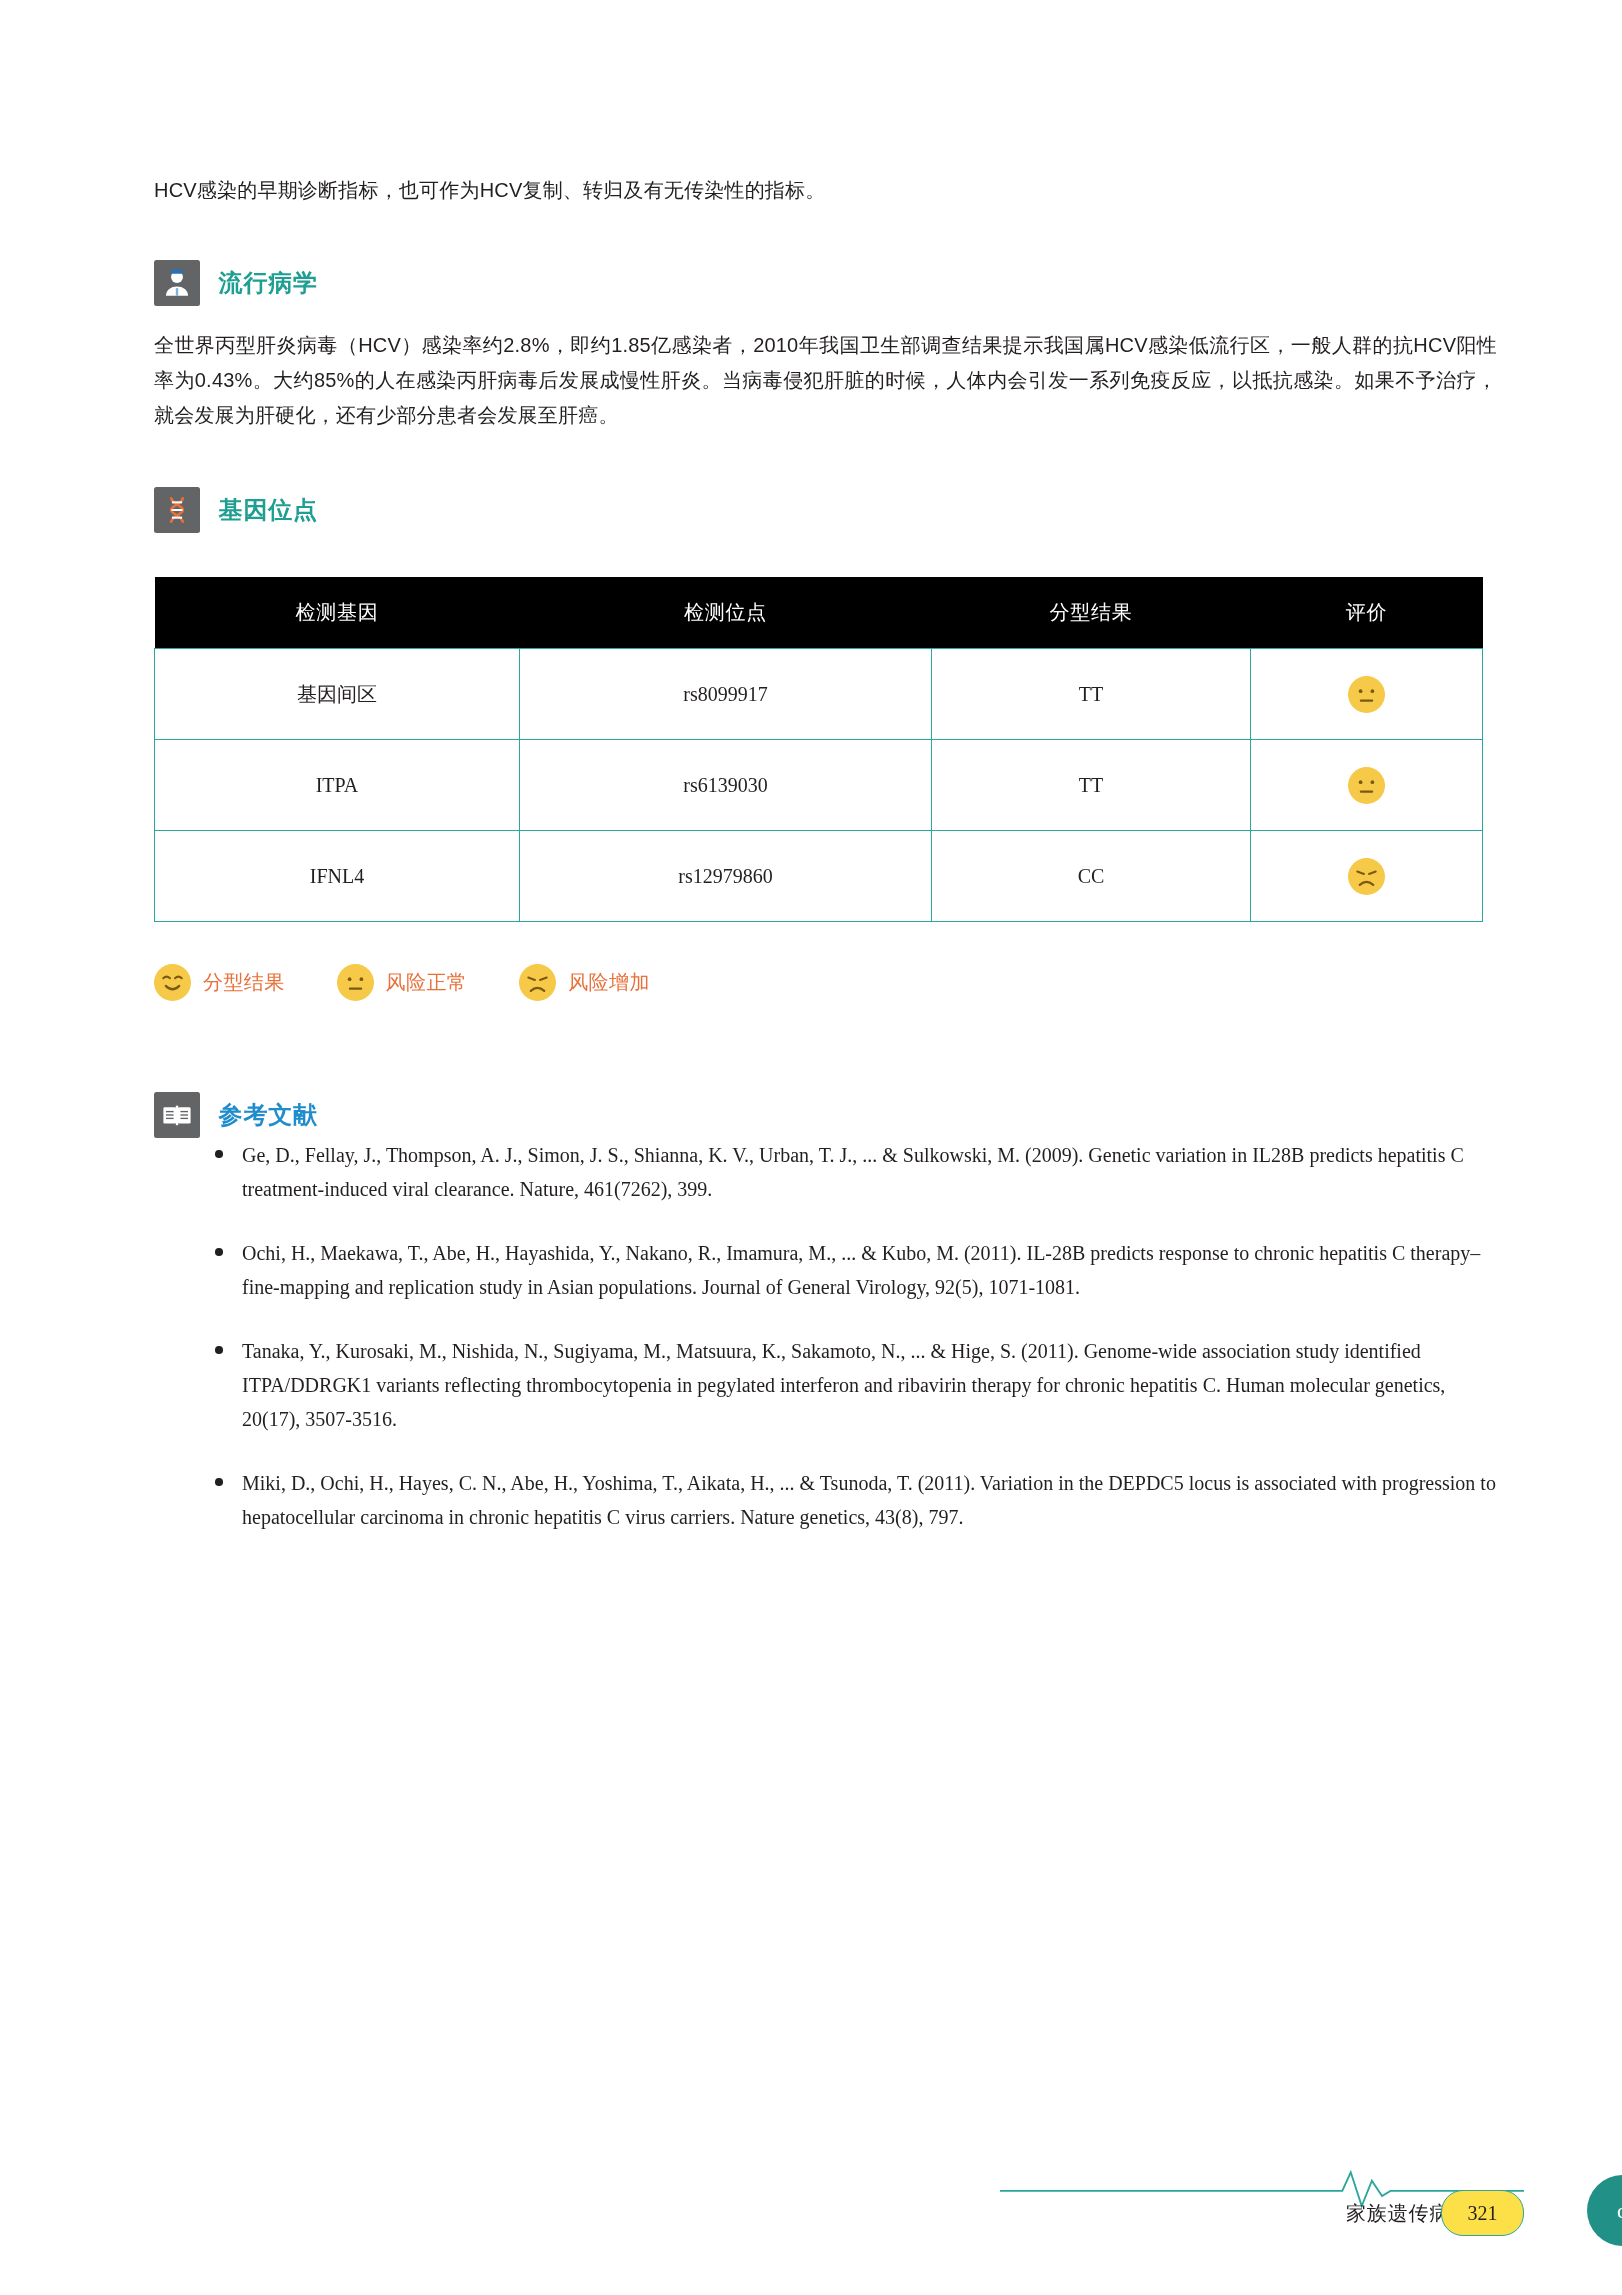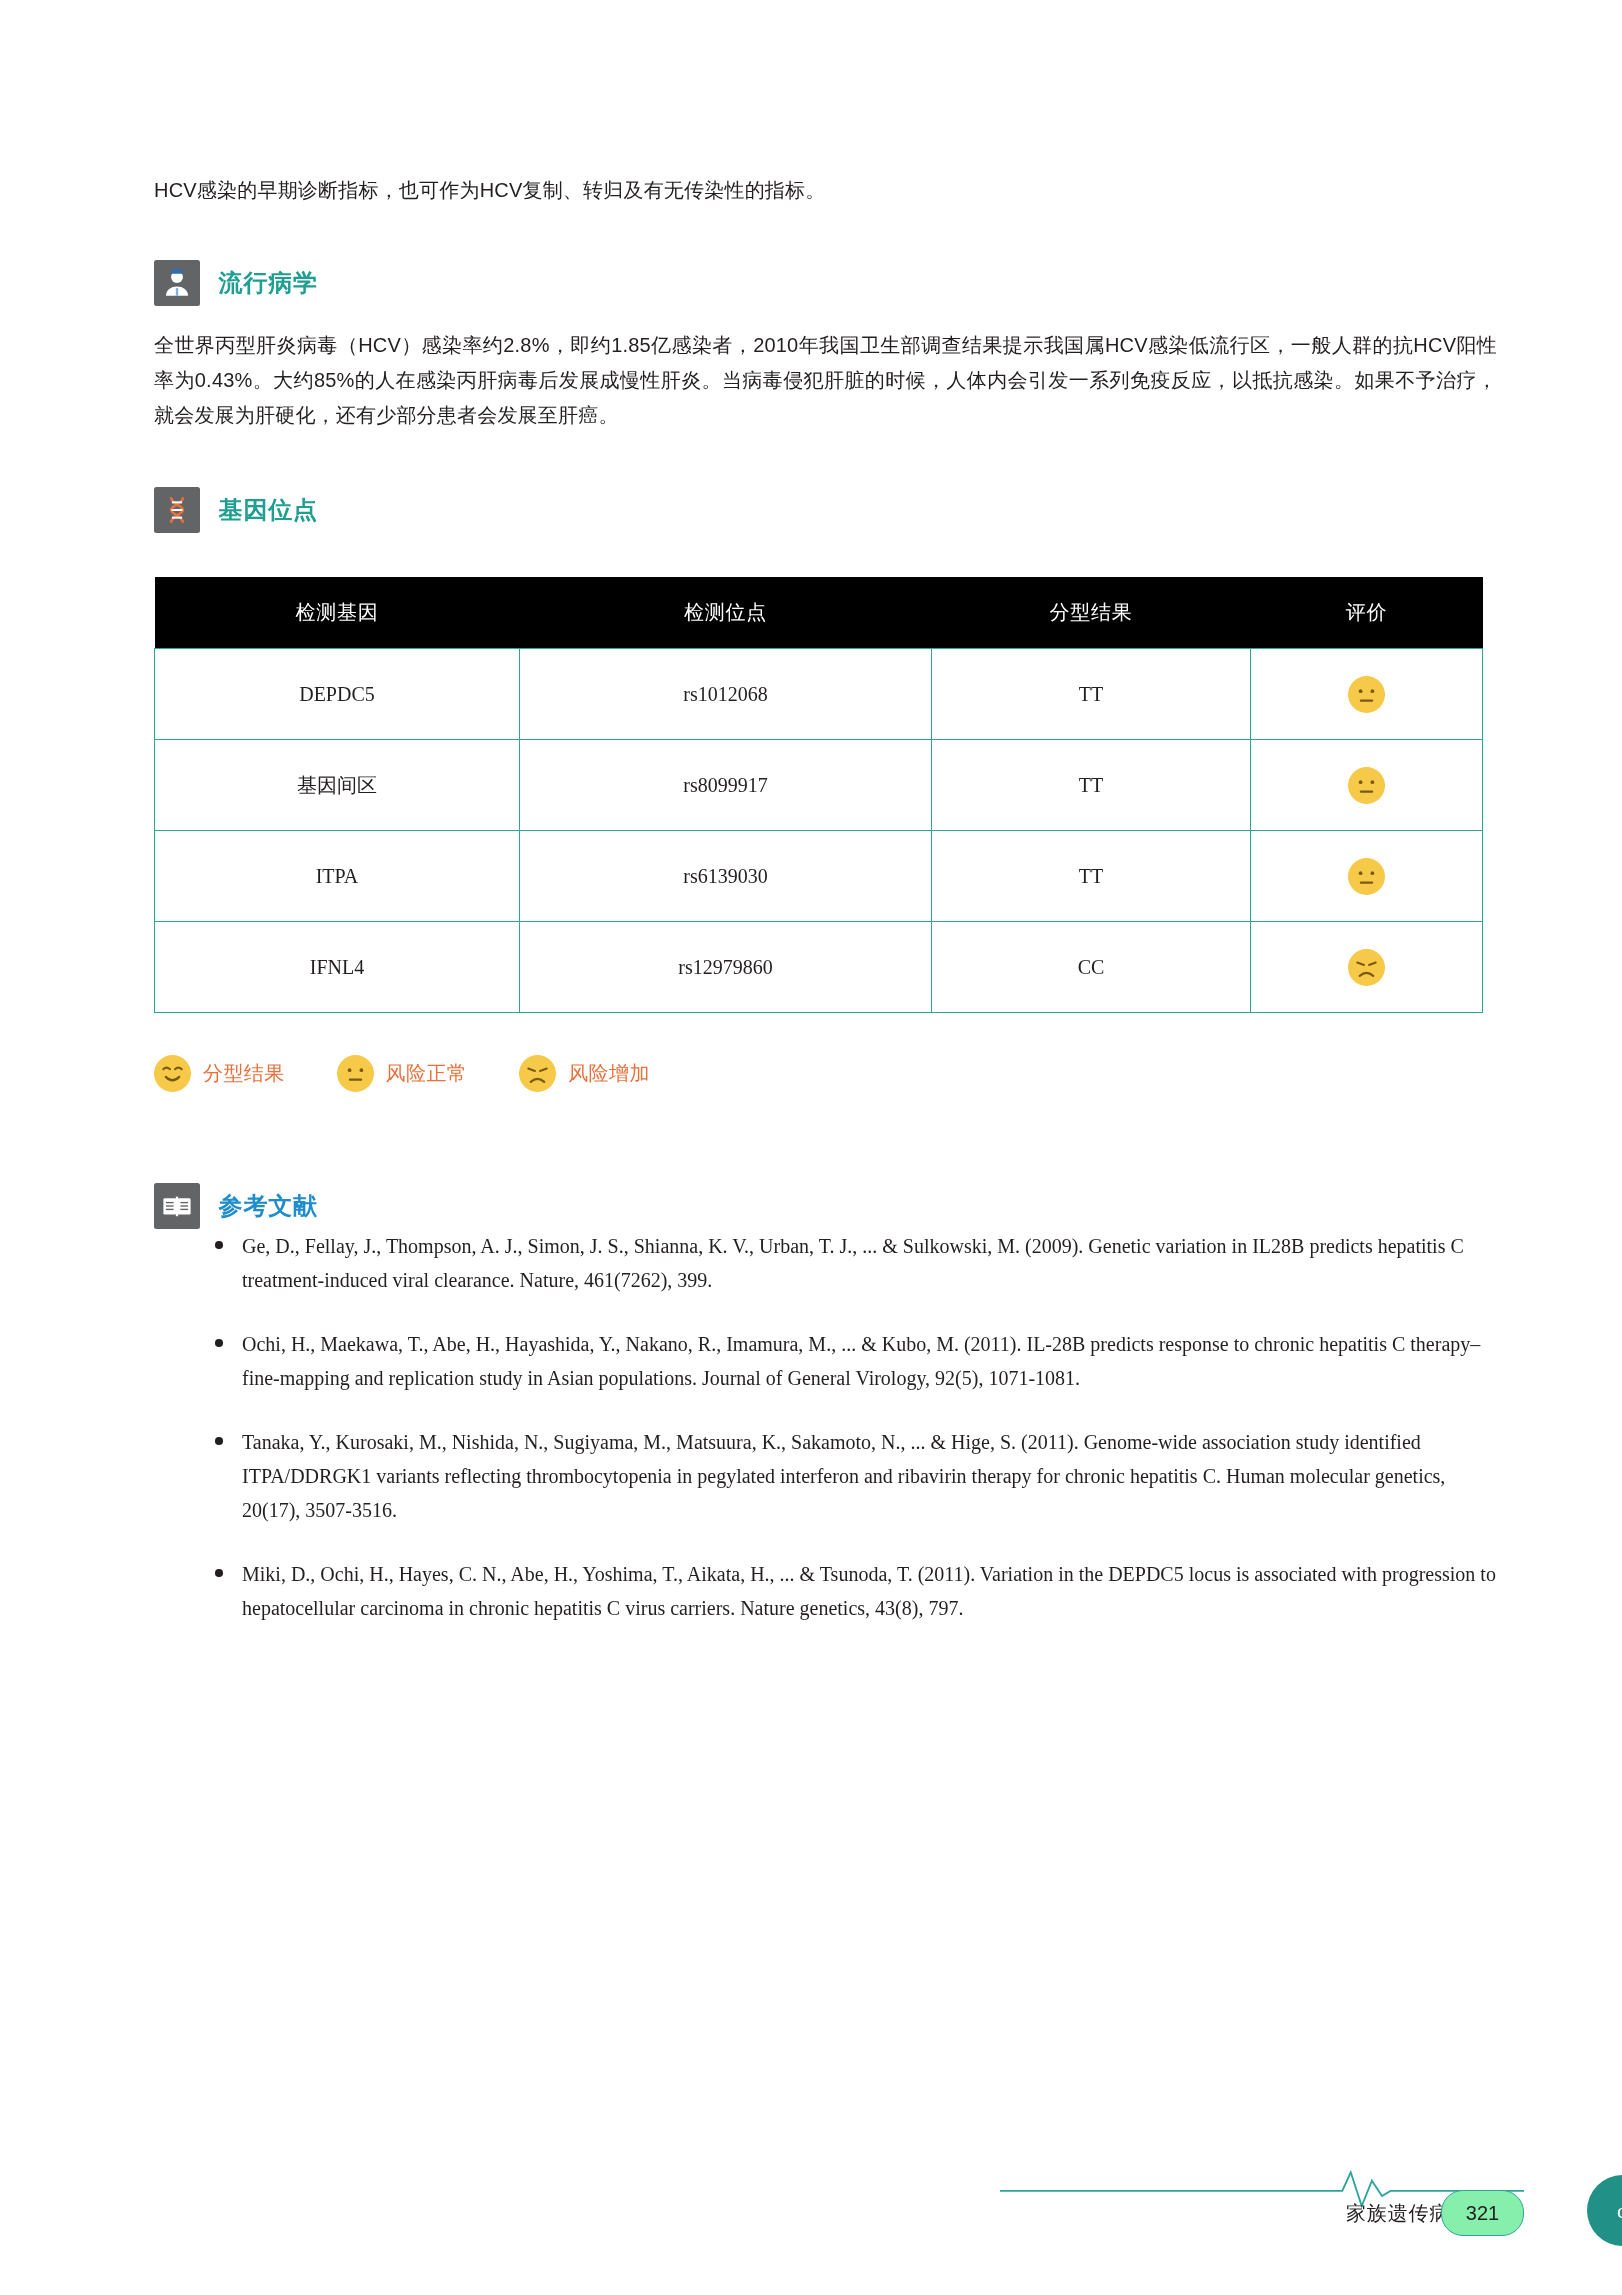--- a/index.html
+++ b/index.html
@@ -199,24 +199,24 @@
     position: absolute;
     right: 110px;
     bottom: 59px;
     width: 81px;
     height: 44px;
     border: 1.7px solid #2aa69a;
     border-radius: 22px;
     display: flex;
     align-items: center;
     justify-content: center;
-    font-family: Liberation Sans, sans-serif;
-    font-size: 20px;
-    color: #231f20;
-    background: #86efac;
+    font-family: Liberation Serif, serif;
+    font-size: 20px;
+    color: #231f20;
+    background: #fde047;
   }
   .corner-circle {
     position: absolute;
     right: -24px;
     bottom: 49px;
     width: 71px;
     height: 71px;
     border-radius: 50%;
     background: #219187;
     display: flex;
@@ -266,35 +266,20 @@
       <table class="gene">
         <thead>
           <tr>
             <th class="col1">检测基因</th>
             <th class="col2">检测位点</th>
             <th class="col3">分型结果</th>
             <th class="col4">评价</th>
           </tr>
         </thead>
         <tbody>
-          <tr>
-            <td class="col1">DEPDC5</td>
-            <td class="col2">rs1012068</td>
-            <td class="col3">TT</td>
-            <td class="col4">
-              <span class="face">
-                <svg width="37" height="37" viewBox="0 0 44 44" aria-hidden="true">
-                  <circle cx="22" cy="22" r="21" fill="#f7c948"></circle>
-                  <circle cx="15" cy="18" r="2.2" fill="#7a5a12"></circle>
-                  <circle cx="29" cy="18" r="2.2" fill="#7a5a12"></circle>
-                  <rect x="14" y="28" width="16" height="2.6" rx="1.3" fill="#7a5a12"></rect>
-                </svg>
-              </span>
-            </td>
-          </tr>
           <tr>
             <td class="col1 cn">基因间区</td>
             <td class="col2">rs8099917</td>
             <td class="col3">TT</td>
             <td class="col4">
               <span class="face">
                 <svg width="37" height="37" viewBox="0 0 44 44" aria-hidden="true">
                   <circle cx="22" cy="22" r="21" fill="#f7c948"></circle>
                   <circle cx="15" cy="18" r="2.2" fill="#7a5a12"></circle>
                   <circle cx="29" cy="18" r="2.2" fill="#7a5a12"></circle>

